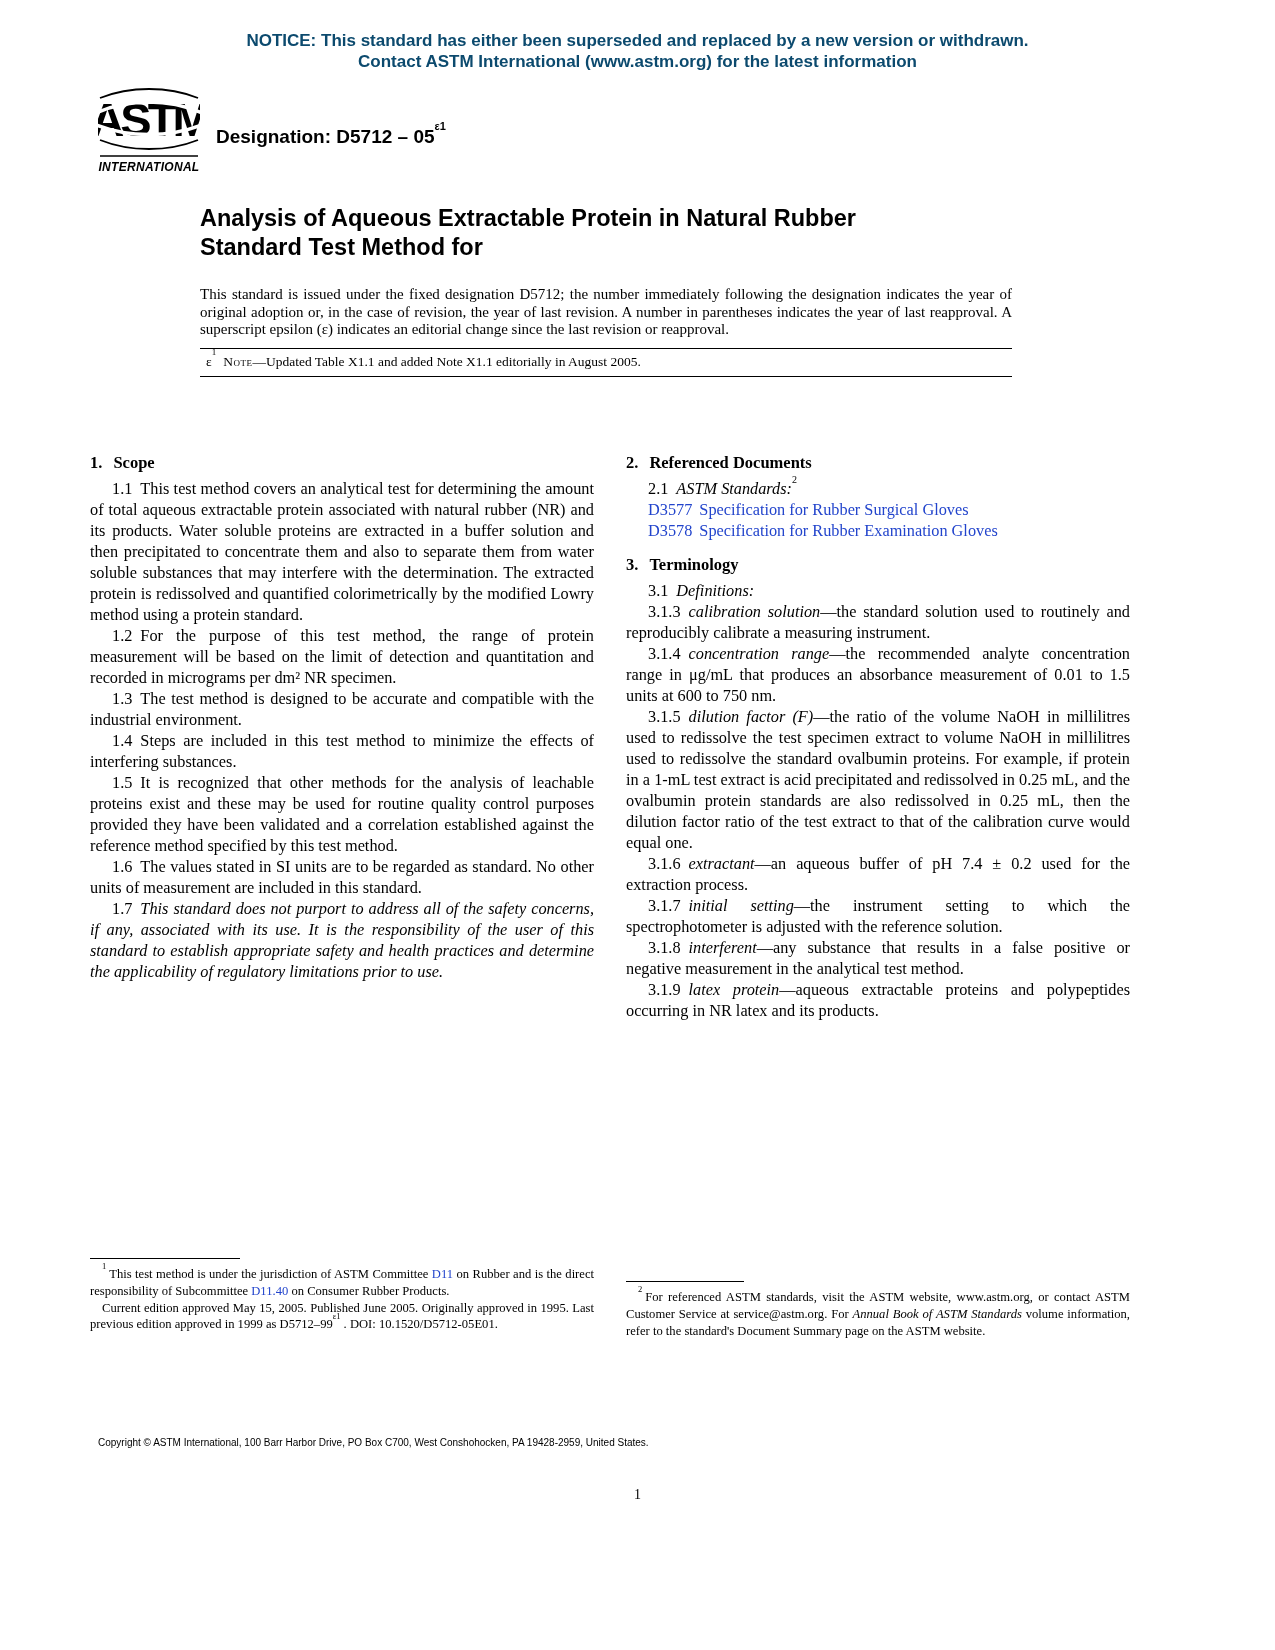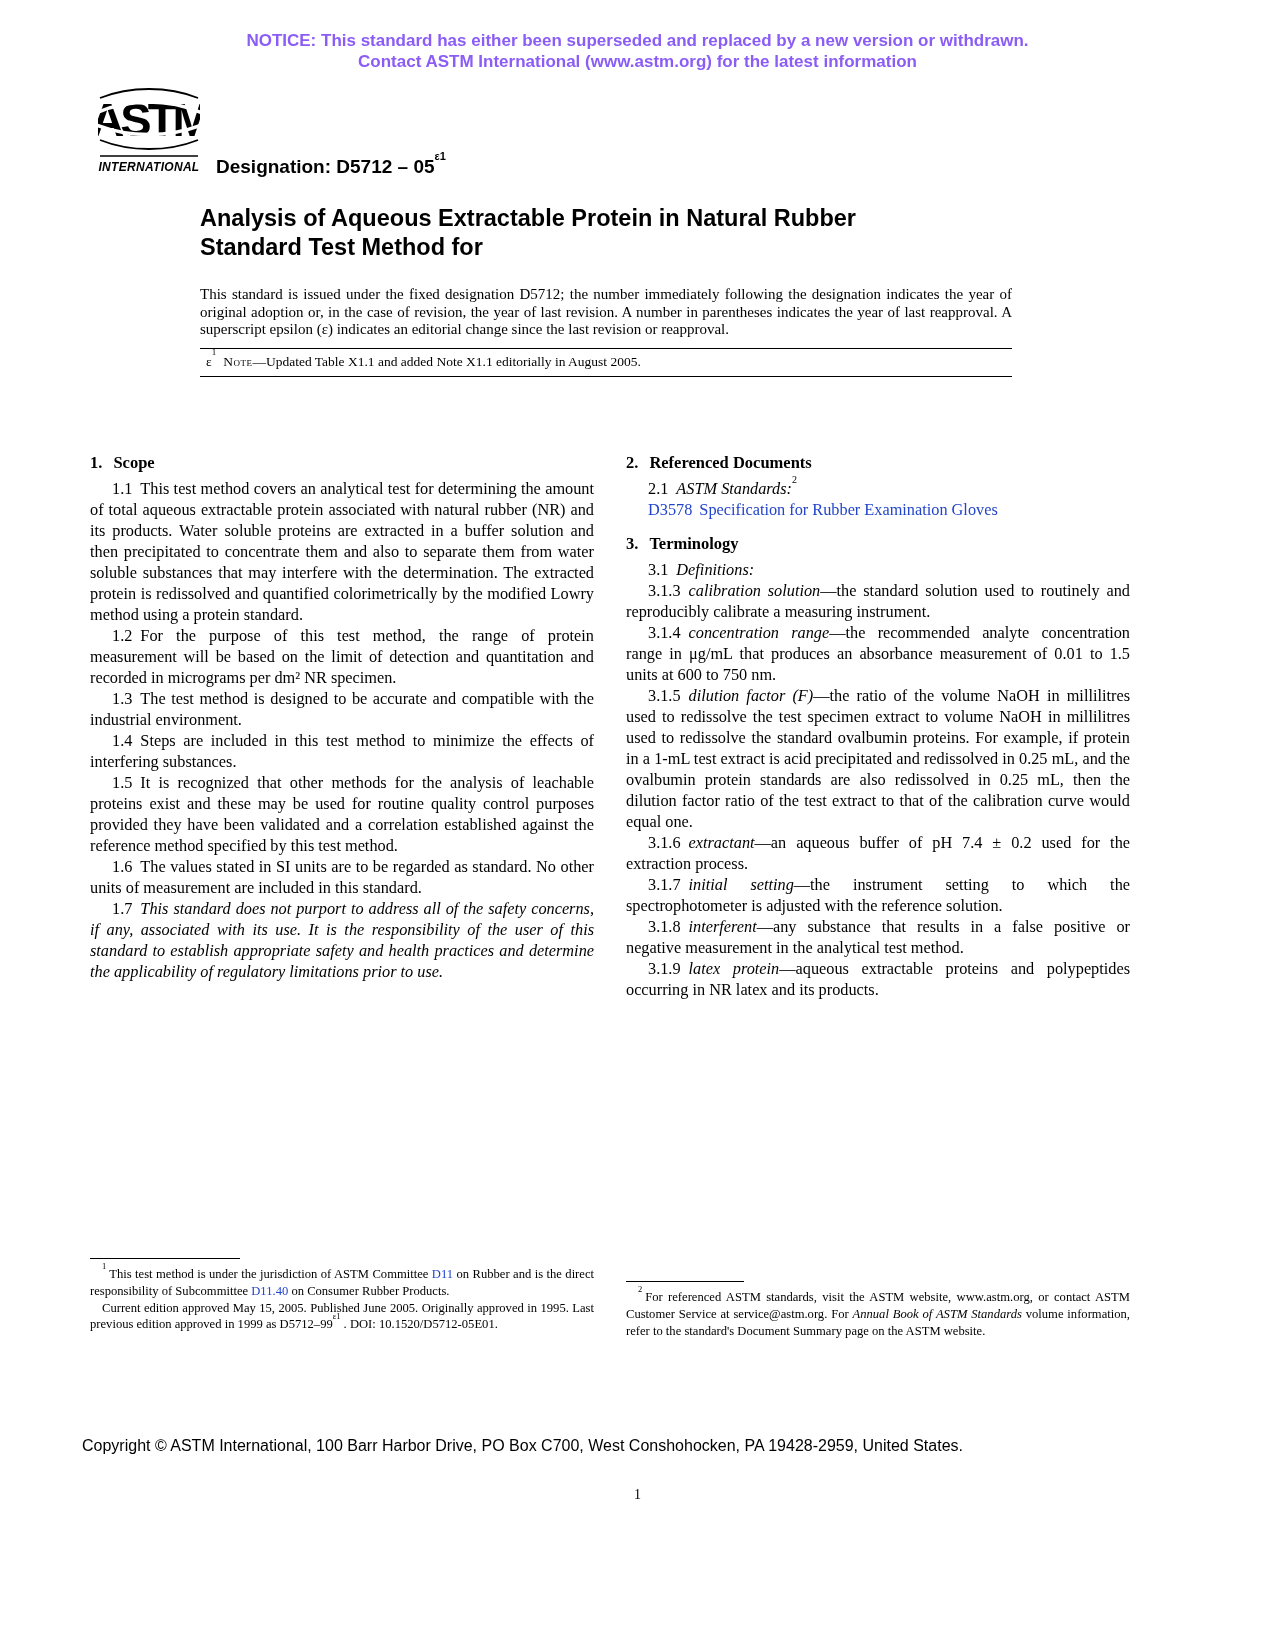--- a/index.html
+++ b/index.html
@@ -7,27 +7,27 @@
     width: 1275px; height: 1650px;
     background: #ffffff; color: #000;
     font-family: "Liberation Serif", serif;
     position: relative; overflow: hidden;
   }
   p { margin: 0; }
 
   
   .notice {
     padding-top: 30px; text-align: center;
-    color: #8b5cf6;
+    color: #0c4a6e;
     font-family: "Liberation Sans", sans-serif;
     font-weight: bold; font-size: 17px; line-height: 21px;
   }
 
   
-  .masthead { position: absolute; left: 98px; top: 82px; display: flex; align-items: flex-end; }
+  .masthead { position: absolute; left: 98px; top: 82px; display: flex; align-items: center; }
   .logo-svg { flex: 0 0 auto; }
   .designation {
     margin-left: 16px; margin-top: 14px;
     font-family: "Liberation Sans", sans-serif;
     font-weight: bold; font-size: 19px;
   }
   .d-sup { font-size: 11px; position: relative; top: -6px; line-height: 0; }
 
   
   .header-block { position: absolute; left: 200px; top: 204px; width: 812px; }
@@ -68,22 +68,22 @@
   .fnblock { position: absolute; width: 504px; font-size: 12.6px; line-height: 16.8px; text-align: justify; }
   .fn-left { left: 90px; top: 1258px; }
   .fn-right { left: 626px; top: 1281px; }
   .fnrule { width: 150px; border-top: 1.5px solid #000; margin-bottom: 7px; }
   .fn-right .fnrule { width: 118px; }
   .fnp { text-indent: 12px; }
   .fnsup { font-size: 8.5px; position: relative; top: -4px; line-height: 0; margin-right: 3px; }
 
   
   .copyright {
-    position: absolute; left: 82px; top: 1437px;
-    font-family: "Liberation Sans", sans-serif; font-size: 16px;
+    position: absolute; left: 98px; top: 1437px;
+    font-family: "Liberation Sans", sans-serif; font-size: 10px;
   }
   .pagenum { position: absolute; top: 1487px; left: 0; width: 1275px; text-align: center; font-size: 14px; }
 </style>
 </head>
 <body>
 
 <div>
 
   <div class="notice">
     <div>NOTICE: This standard has either been superseded and replaced by a new version or withdrawn.</div>
@@ -127,20 +127,21 @@
       <p class="para"><span class="pnum">1.3</span><span>The test method is designed to be accurate and compatible with the industrial environment.</span></p>
       <p class="para"><span class="pnum">1.4</span><span>Steps are included in this test method to minimize the effects of interfering substances.</span></p>
       <p class="para"><span class="pnum">1.5</span><span>It is recognized that other methods for the analysis of leachable proteins exist and these may be used for routine quality control purposes provided they have been validated and a correlation established against the reference method specified by this test method.</span></p>
       <p class="para"><span class="pnum">1.6</span><span>The values stated in SI units are to be regarded as standard. No other units of measurement are included in this standard.</span></p>
       <p class="para"><span class="pnum">1.7</span><span class="i">This standard does not purport to address all of the safety concerns, if any, associated with its use. It is the responsibility of the user of this standard to establish appropriate safety and health practices and determine the applicability of regulatory limitations prior to use.</span></p>
     </div>
 
     <div class="col">
       <h3 class="sec"><span class="hnum">2.</span><span>Referenced Documents</span></h3>
       <p class="para"><span class="pnum">2.1</span><span class="i">ASTM Standards:</span><sup class="bsup">2</sup></p>
+      <p class="ref"><a class="link"><span class="refcode">D3577</span><span>Specification for Rubber Surgical Gloves</span></a></p>
       <p class="ref"><a class="link"><span class="refcode">D3578</span><span>Specification for Rubber Examination Gloves</span></a></p>
 
       <h3 class="sec mt"><span class="hnum">3.</span><span>Terminology</span></h3>
       <p class="para"><span class="pnum">3.1</span><span class="i">Definitions:</span></p>
       <p class="para"><span class="pnum">3.1.3</span><span class="i">calibration solution</span><span>—the standard solution used to routinely and reproducibly calibrate a measuring instrument.</span></p>
       <p class="para"><span class="pnum">3.1.4</span><span class="i">concentration range</span><span>—the recommended analyte concentration range in μg/mL that produces an absorbance measurement of 0.01 to 1.5 units at 600 to 750 nm.</span></p>
       <p class="para"><span class="pnum">3.1.5</span><span class="i">dilution factor (F)</span><span>—the ratio of the volume NaOH in millilitres used to redissolve the test specimen extract to volume NaOH in millilitres used to redissolve the standard ovalbumin proteins. For example, if protein in a 1-mL test extract is acid precipitated and redissolved in 0.25 mL, and the ovalbumin protein standards are also redissolved in 0.25 mL, then the dilution factor ratio of the test extract to that of the calibration curve would equal one.</span></p>
       <p class="para"><span class="pnum">3.1.6</span><span class="i">extractant</span><span>—an aqueous buffer of pH 7.4 ± 0.2 used for the extraction process.</span></p>
       <p class="para"><span class="pnum">3.1.7</span><span class="i">initial setting</span><span>—the instrument setting to which the spectrophotometer is adjusted with the reference solution.</span></p>
       <p class="para"><span class="pnum">3.1.8</span><span class="i">interferent</span><span>—any substance that results in a false positive or negative measurement in the analytical test method.</span></p>

